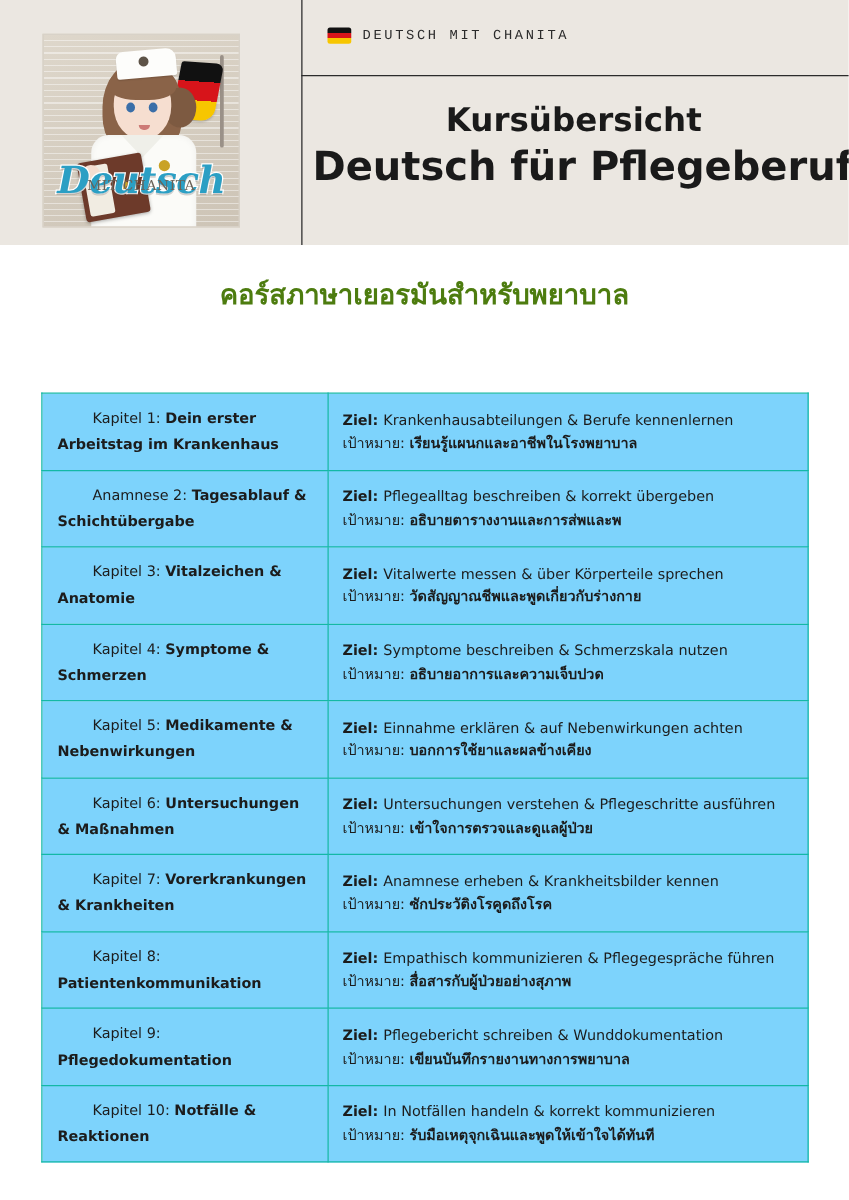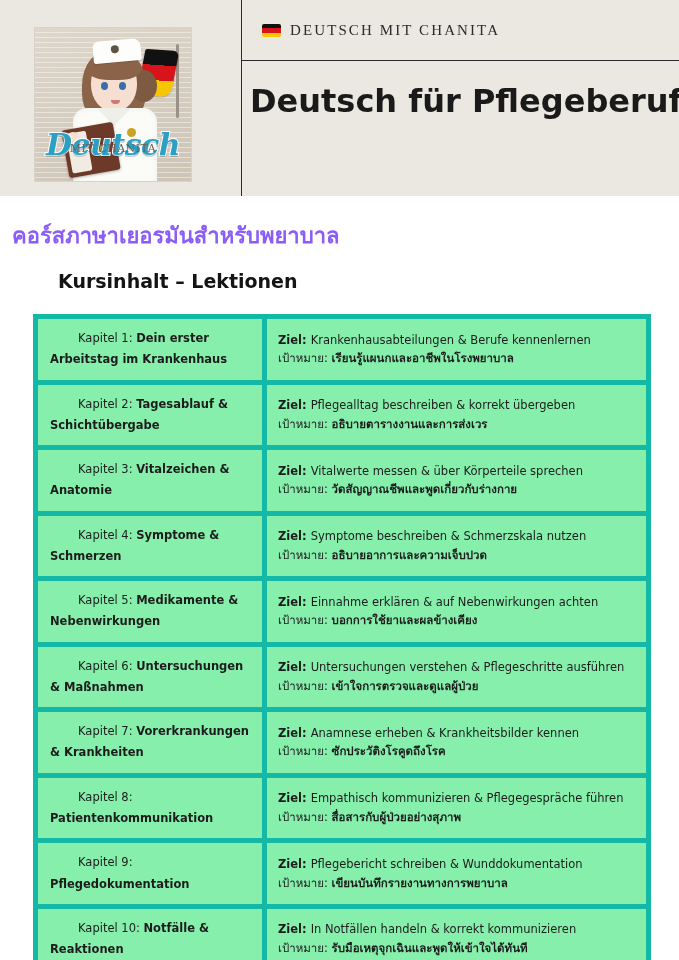--- a/index.html
+++ b/index.html
@@ -191,22 +191,22 @@
   }
   .flag-mini {
     width: 19px; height: 13px; border-radius: 2px;
     background: linear-gradient(to bottom,
       #111 0%, #111 33%,
       #d7141a 33%, #d7141a 66%,
       #f7c600 66%, #f7c600 100%);
     display: inline-block;
   }
   .brand-text {
-    font-family: Liberation Serif, serif;
-    font-size: 15px;
+    font-family: Liberation Mono, monospace;
+    font-size: 11px;
     letter-spacing: 2.1px;
     color: #2b2b2b;
     white-space: nowrap;
   }
 
   
   .title-block {
     position: absolute;
     left: 250px; top: 82px;
     width: 418px;
@@ -225,25 +225,26 @@
   
   .body-area {
     position: relative;
     width: 679px;
     height: 764px;
     background: #ffffff;
   }
 
   .thai-title {
     position: absolute;
-    left: 12px; right: 0; top: 22px;
+    left: 0; right: 0; top: 22px;
+    text-align: center;
     font-family: "DejaVu Sans", "Liberation Sans", sans-serif;
     font-weight: 700;
     font-size: 22px;
-    color: #8b5cf6;
+    color: #4d7c0f;
   }
 
   .section-heading {
     position: absolute;
     left: 58px; top: 74px;
     font-family: "DejaVu Sans", "Liberation Sans", sans-serif;
     font-weight: 700;
     font-size: 19px;
     color: #141414;
   }
@@ -251,23 +252,23 @@
   
   .lesson-table {
     position: absolute;
     left: 33px;
     top: 118px;
     width: 613px;
     border-collapse: collapse;
     table-layout: fixed;
   }
   .lesson-table td {
-    border: 5px solid #14b8a6;
+    border: 1px solid #14b8a6;
     vertical-align: middle;
-    background: #86efac;
+    background: #7dd3fc;
   }
   .col-left  { width: 229px; }
   .col-right { width: 384px; }
 
   .cell-left {
     padding: 9px 12px 9px 12px;
     text-align: left;
     font-size: 11.5px;
     line-height: 1.85;
     color: #1c1c1c;
@@ -322,48 +323,48 @@
     <div class="logo-word">Deutsch</div>
     <div class="logo-sub">MIT CHANITA</div>
   </div>
 
   <div class="brand">
     <span class="flag-mini"></span>
     <span class="brand-text">DEUTSCH MIT CHANITA</span>
   </div>
 
   <div class="title-block">
+    <div class="title-line l1">Kursübersicht</div>
     <div class="title-line l2">Deutsch für Pflegeberufe</div>
   </div>
 </div>
 
 <div class="body-area">
 
   <div class="thai-title">คอร์สภาษาเยอรมันสำหรับพยาบาล</div>
 
-  <div class="section-heading">Kursinhalt – Lektionen</div>
 
   <table class="lesson-table">
     <colgroup>
       <col class="col-left">
       <col class="col-right">
     </colgroup>
     <tbody id="lesson-rows">
         <tr>
           <td class="cell-left"><span class="kap-num">Kapitel 1: </span><span class="kap-title">Dein erster Arbeitstag im Krankenhaus</span></td>
           <td class="cell-right">
             <div class="goal-de"><span class="lbl">Ziel: </span><span class="txt">Krankenhausabteilungen &amp; Berufe kennenlernen</span></div>
             <div class="goal-th"><span class="lbl">เป้าหมาย: </span><span>เรียนรู้แผนกและอาชีพในโรงพยาบาล</span></div>
           </td>
         </tr>
         <tr>
-          <td class="cell-left"><span class="kap-num">Kapitel 2: </span><span class="kap-title">Tagesablauf &amp; Schichtübergabe</span></td>
+          <td class="cell-left"><span class="kap-num">Anamnese 2: </span><span class="kap-title">Tagesablauf &amp; Schichtübergabe</span></td>
           <td class="cell-right">
             <div class="goal-de"><span class="lbl">Ziel: </span><span class="txt">Pflegealltag beschreiben &amp; korrekt übergeben</span></div>
-            <div class="goal-th"><span class="lbl">เป้าหมาย: </span><span>อธิบายตารางงานและการส่งเวร</span></div>
+            <div class="goal-th"><span class="lbl">เป้าหมาย: </span><span>อธิบายตารางงานและการส่พและพ</span></div>
           </td>
         </tr>
         <tr>
           <td class="cell-left"><span class="kap-num">Kapitel 3: </span><span class="kap-title">Vitalzeichen &amp; Anatomie</span></td>
           <td class="cell-right">
             <div class="goal-de"><span class="lbl">Ziel: </span><span class="txt">Vitalwerte messen &amp; über Körperteile sprechen</span></div>
             <div class="goal-th"><span class="lbl">เป้าหมาย: </span><span>วัดสัญญาณชีพและพูดเกี่ยวกับร่างกาย</span></div>
           </td>
         </tr>
         <tr>

